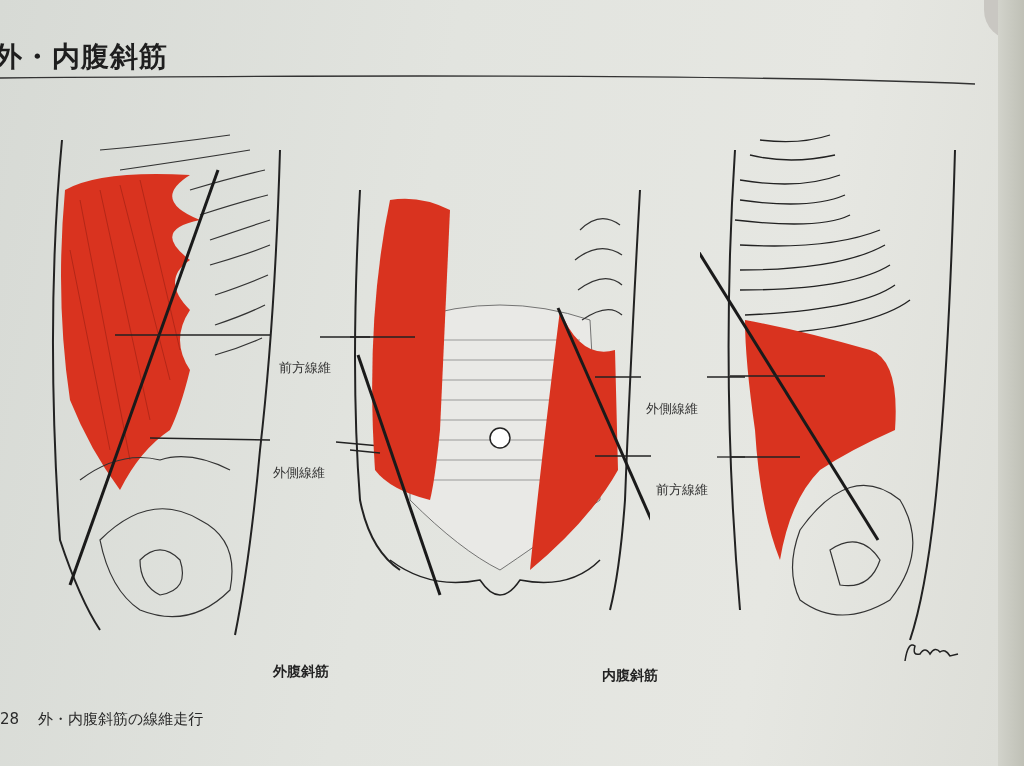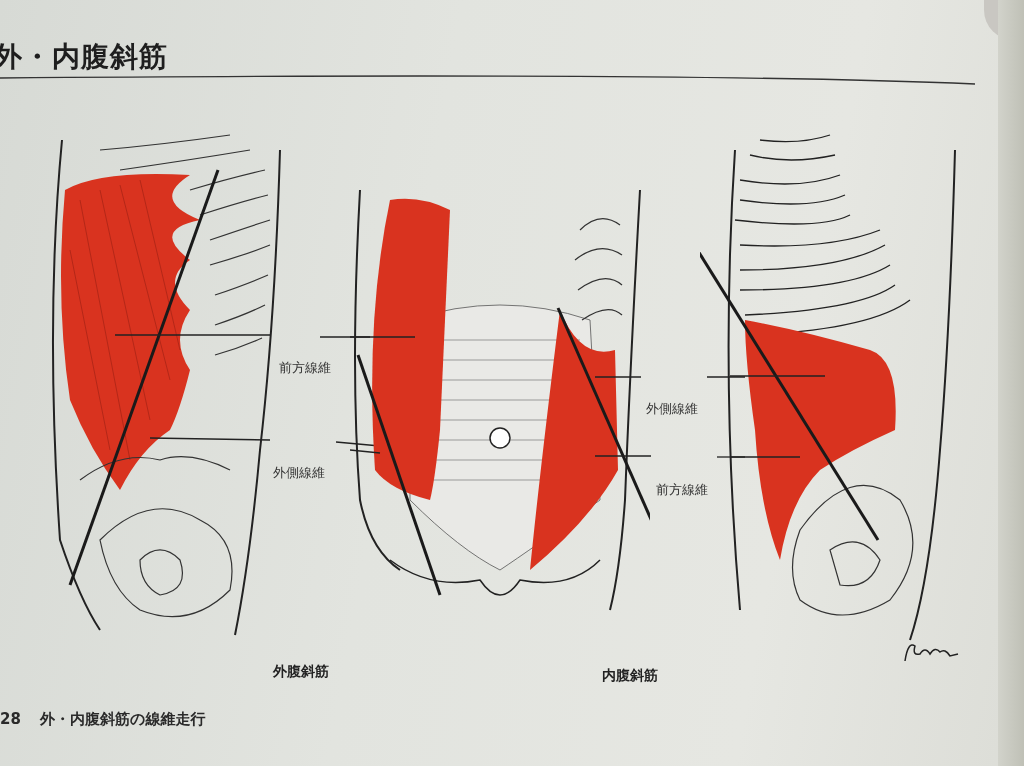--- a/index.html
+++ b/index.html
@@ -7,21 +7,21 @@
        background:linear-gradient(100deg,#d7dad5 0%,#e2e4df 40%,#e6e7e2 75%,#dcddd7 100%);
        font-family:"DejaVu Sans","Liberation Sans",sans-serif;color:#222;}
   .edge{position:absolute;right:0;top:0;width:26px;height:766px;
         background:linear-gradient(90deg,#d2d3cb,#bfc0b6);}
   .edge-top{position:absolute;right:0;top:0;width:40px;height:40px;background:#c9c7c2;border-bottom-left-radius:30px;}
   .title{position:absolute;left:-6px;top:38px;font-size:28px;font-weight:bold;letter-spacing:1px;color:#1e1e1e;}
   .rule{position:absolute;left:0;top:64px;width:1000px;height:40px;}
   .fig{position:absolute;}
   .label{position:absolute;font-size:13px;color:#333;white-space:nowrap;margin-top:32px;}
   .cap{position:absolute;font-size:14px;color:#222;font-weight:bold;}
-  .footer{position:absolute;left:0;top:710px;font-size:15px;color:#2a2a2a;font-weight:bold;}
+  .footer{position:absolute;left:0;top:710px;font-size:15px;color:#2a2a2a;}
   .footer .num{margin-right:14px;}
   .sig{position:absolute;left:900px;top:636px;}
 </style>
 </head>
 <body>
 
 <div class="edge-top"></div>
 <div class="edge"></div>
 
 <div class="title">外・内腹斜筋</div>

